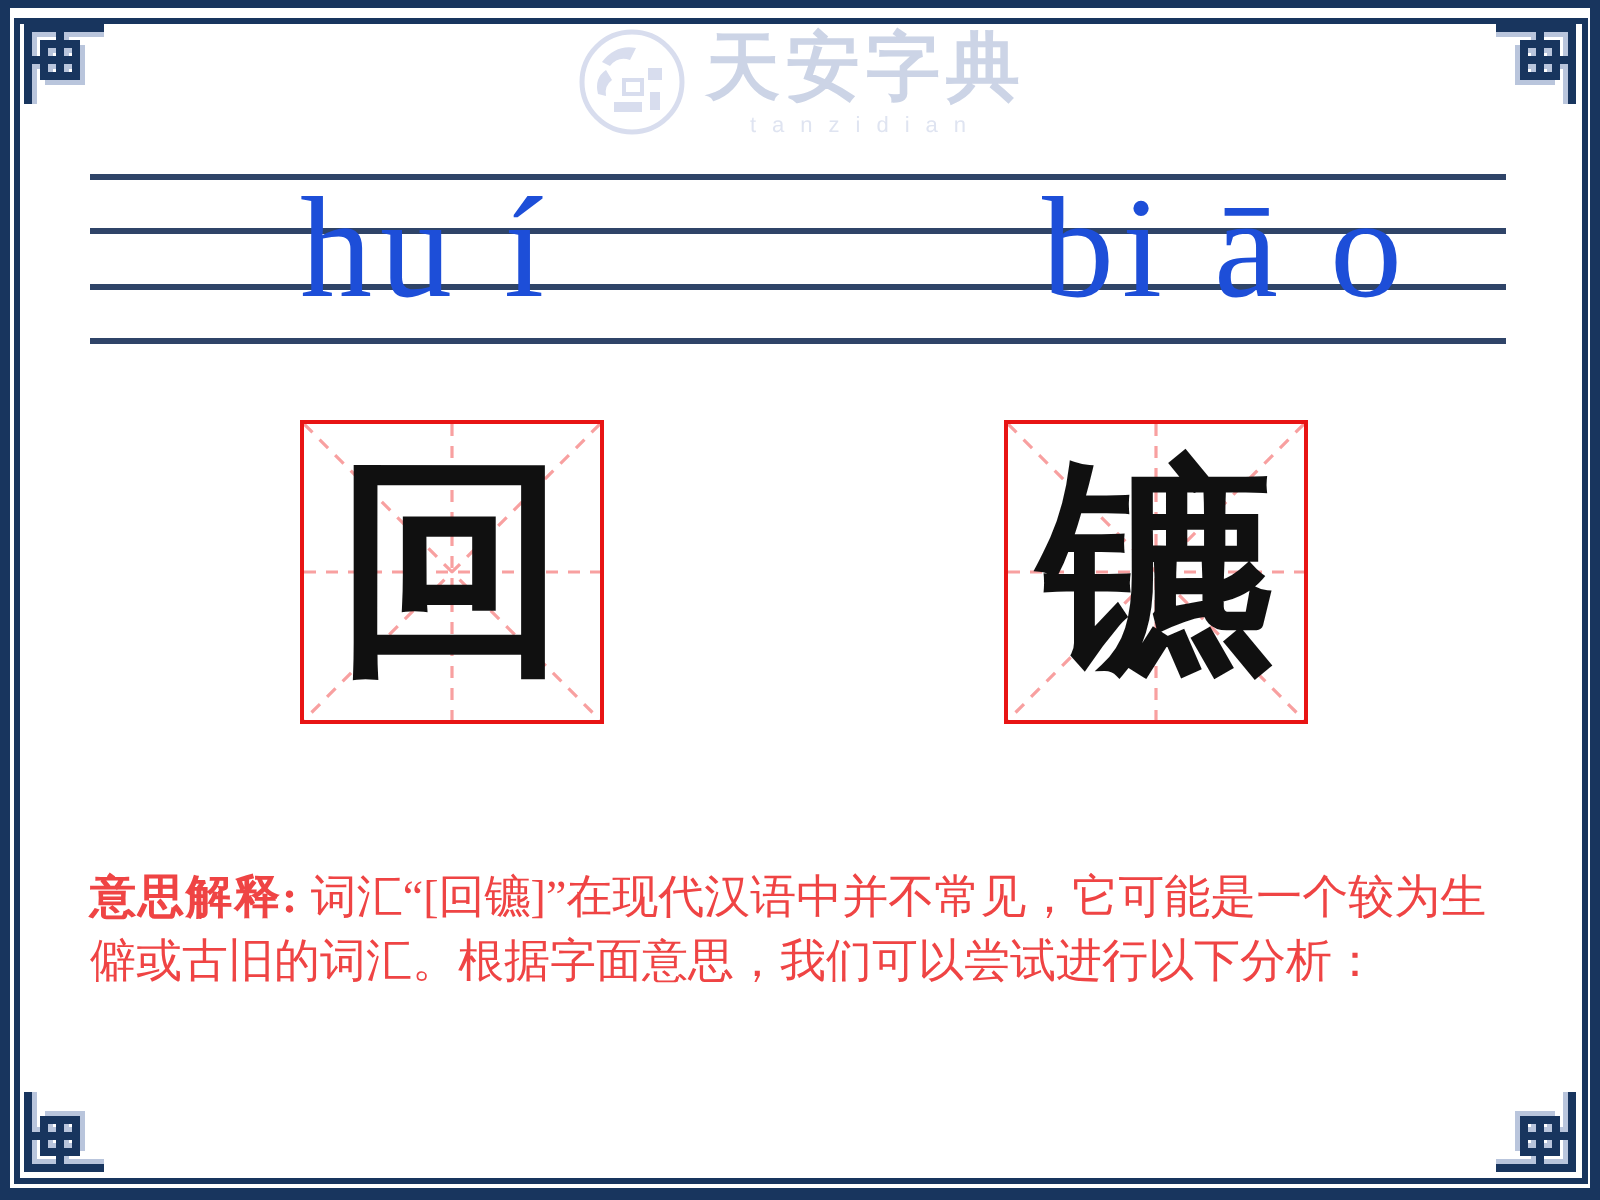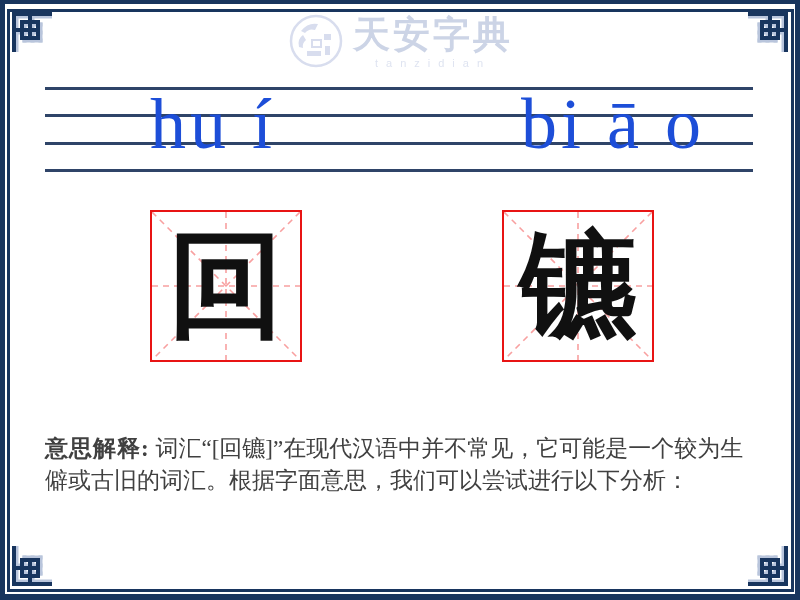--- a/index.html
+++ b/index.html
@@ -55,21 +55,21 @@
   .char-box.first{left:150px;}
   .char-box.second{left:502px;}
   .char-box svg{position:absolute;inset:0;}
   .char-glyph{
     position:absolute;inset:0;display:flex;align-items:center;justify-content:center;
     font-size:116px;font-weight:bold;color:#101010;line-height:1;
   }
   
   .meaning{
     position:absolute;left:45px;top:410px;width:716px;
-    font-size:23px;line-height:32px;color:#404040;
+    font-size:23px;line-height:32px;color:#ef4444;
   }
   .meaning b{letter-spacing:1px;}
 </style>
 </head>
 <body>
 
 <div class="frame-outer"></div>
 <div class="frame-inner"></div>
 
 <svg class="knot tl" viewBox="0 0 40 40">

